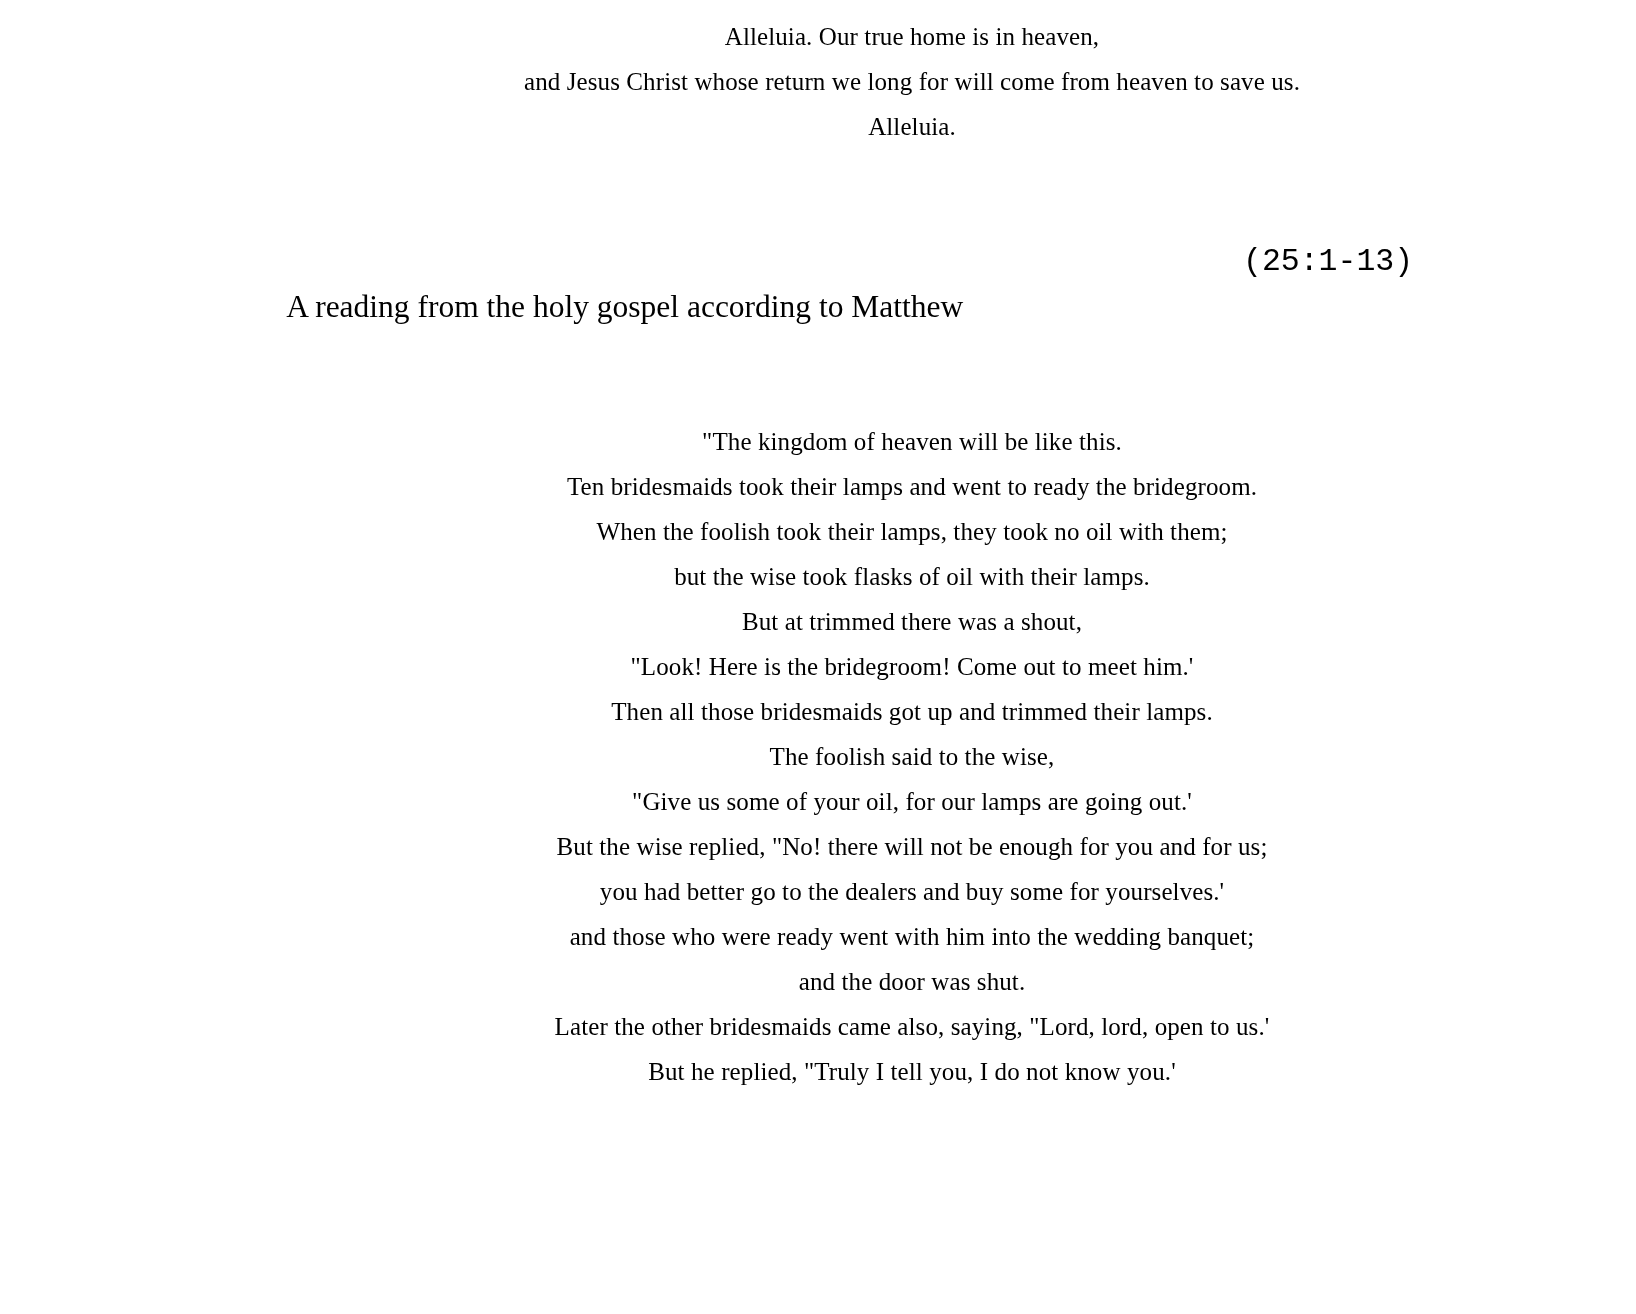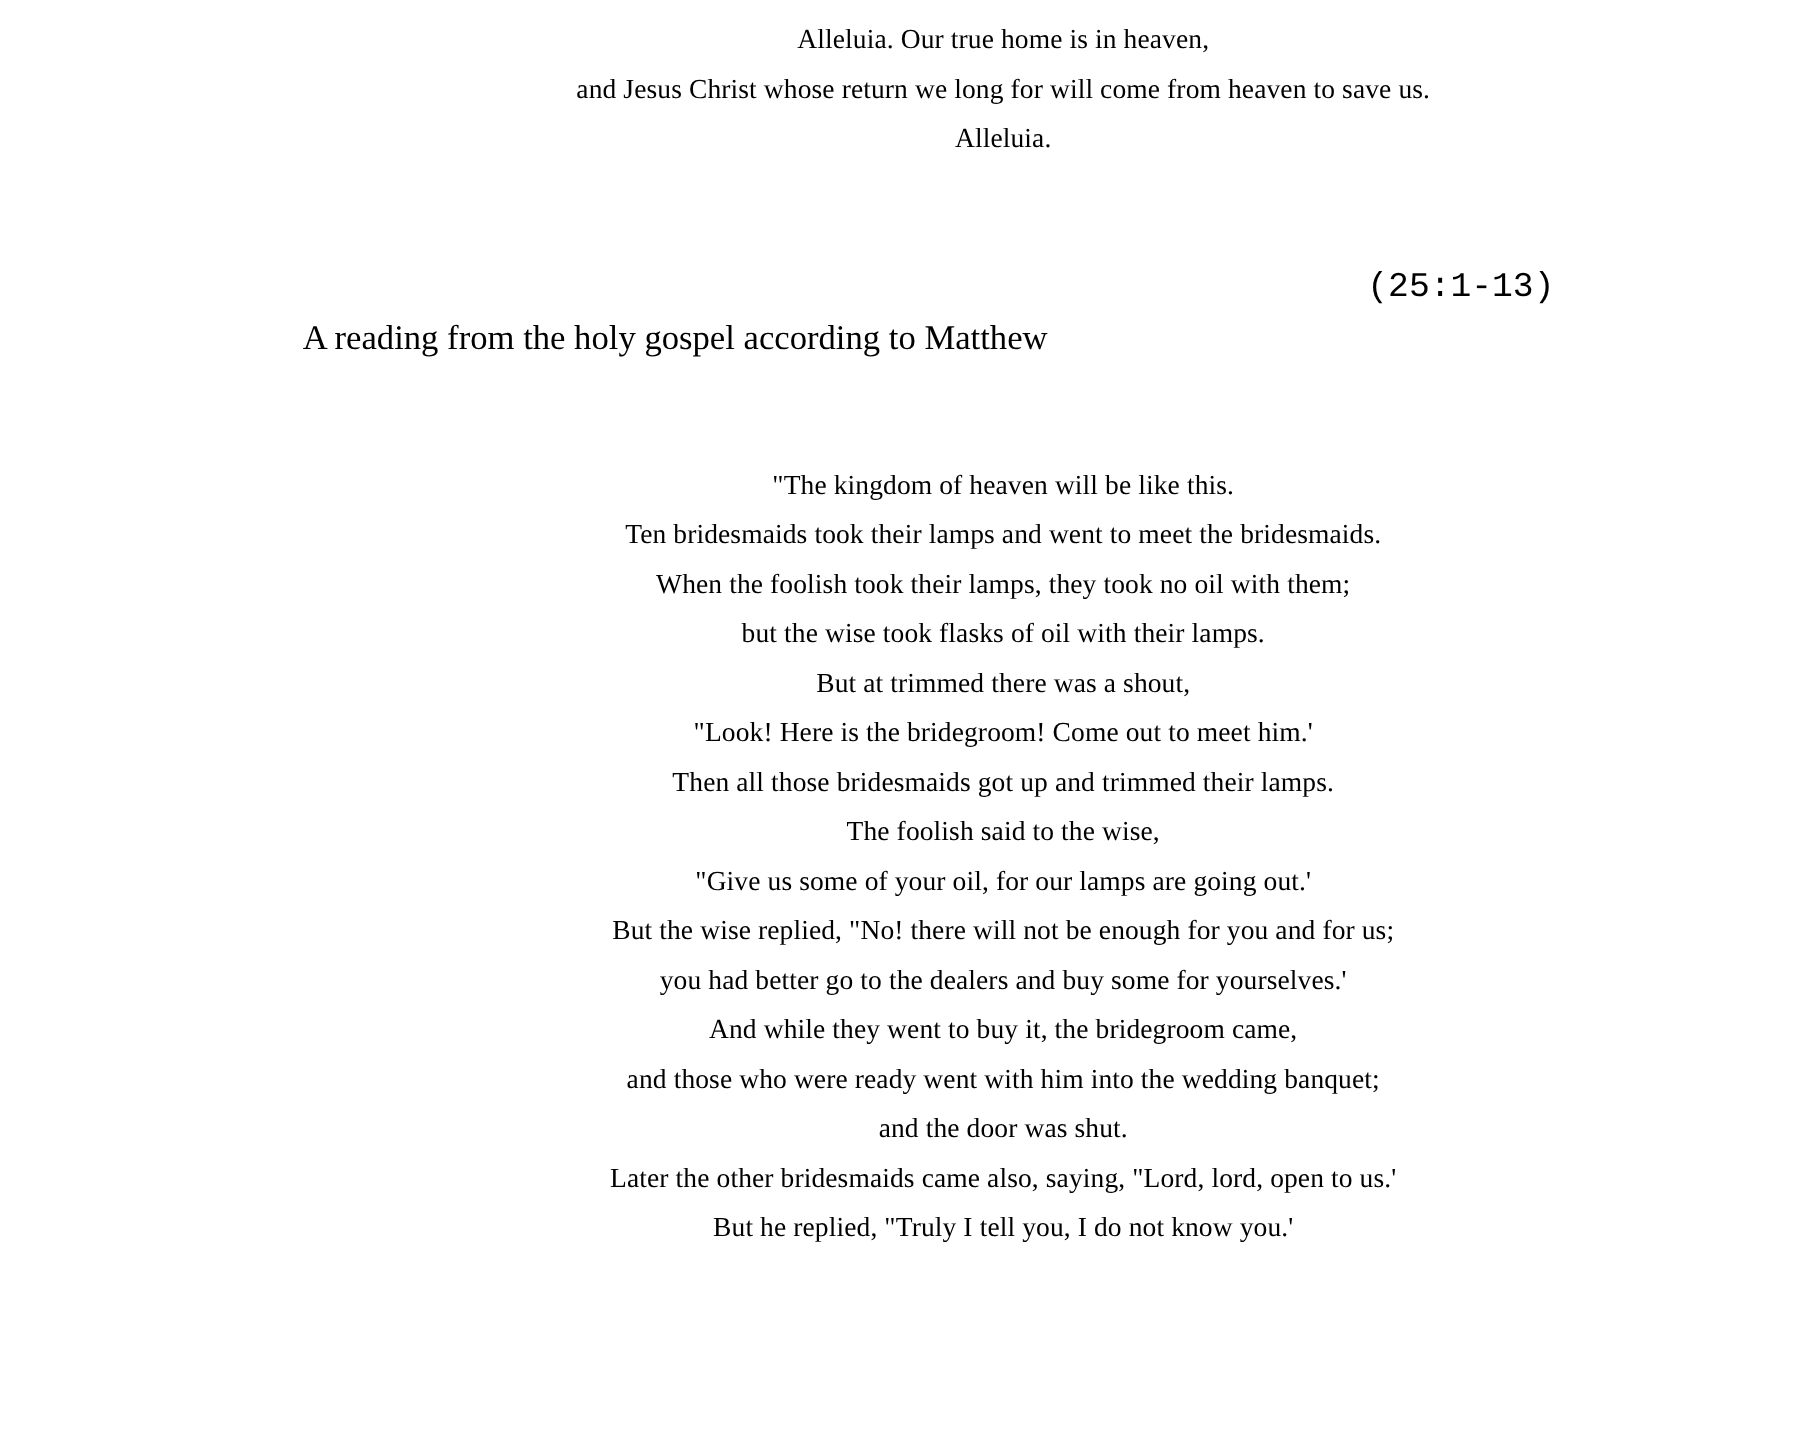--- a/index.html
+++ b/index.html
@@ -45,20 +45,21 @@
     line-height: 45px;
     white-space: pre;
     margin: 0;
     padding: 0;
     display: block;
     position: relative;
     width: 1195px;
   }
   .heading-title {
     display: inline-block;
+    margin-left: 11px;
   }
   .heading-ref {
     display: inline-block;
     position: absolute;
     left: 1015px;
     top: 0;
     font-family: Liberation Mono, monospace;
   }
 </style>
 </head>
@@ -77,31 +78,30 @@
   <div class="block">
     <div class="heading-line">
       <span class="heading-title">A reading from the holy gospel according to Matthew</span><span class="heading-ref">(25:1-13)</span>
     </div>
   </div>
 
   <div class="spacer-1"></div>
 
   <div class="block">
     <div class="line">"The kingdom of heaven will be like this.</div>
-    <div class="line">Ten bridesmaids took their lamps and went to meet the bridesmaids.</div>
+    <div class="line">Ten bridesmaids took their lamps and went to ready the bridegroom.</div>
     <div class="line">When the foolish took their lamps, they took no oil with them;</div>
     <div class="line">but the wise took flasks of oil with their lamps.</div>
     <div class="line">But at trimmed there was a shout,</div>
     <div class="line">"Look! Here is the bridegroom! Come out to meet him.'</div>
     <div class="line">Then all those bridesmaids got up and trimmed their lamps.</div>
     <div class="line">The foolish said to the wise,</div>
     <div class="line">"Give us some of your oil, for our lamps are going out.'</div>
     <div class="line">But the wise replied, "No! there will not be enough for you and for us;</div>
     <div class="line">you had better go to the dealers and buy some for yourselves.'</div>
-    <div class="line">And while they went to buy it, the bridegroom came,</div>
     <div class="line">and those who were ready went with him into the wedding banquet;</div>
     <div class="line">and the door was shut.</div>
     <div class="line">Later the other bridesmaids came also, saying, "Lord, lord, open to us.'</div>
     <div class="line">But he replied, "Truly I tell you, I do not know you.'</div>
   </div>
 
   <div class="spacer-1"></div>
 
 </div>
 

